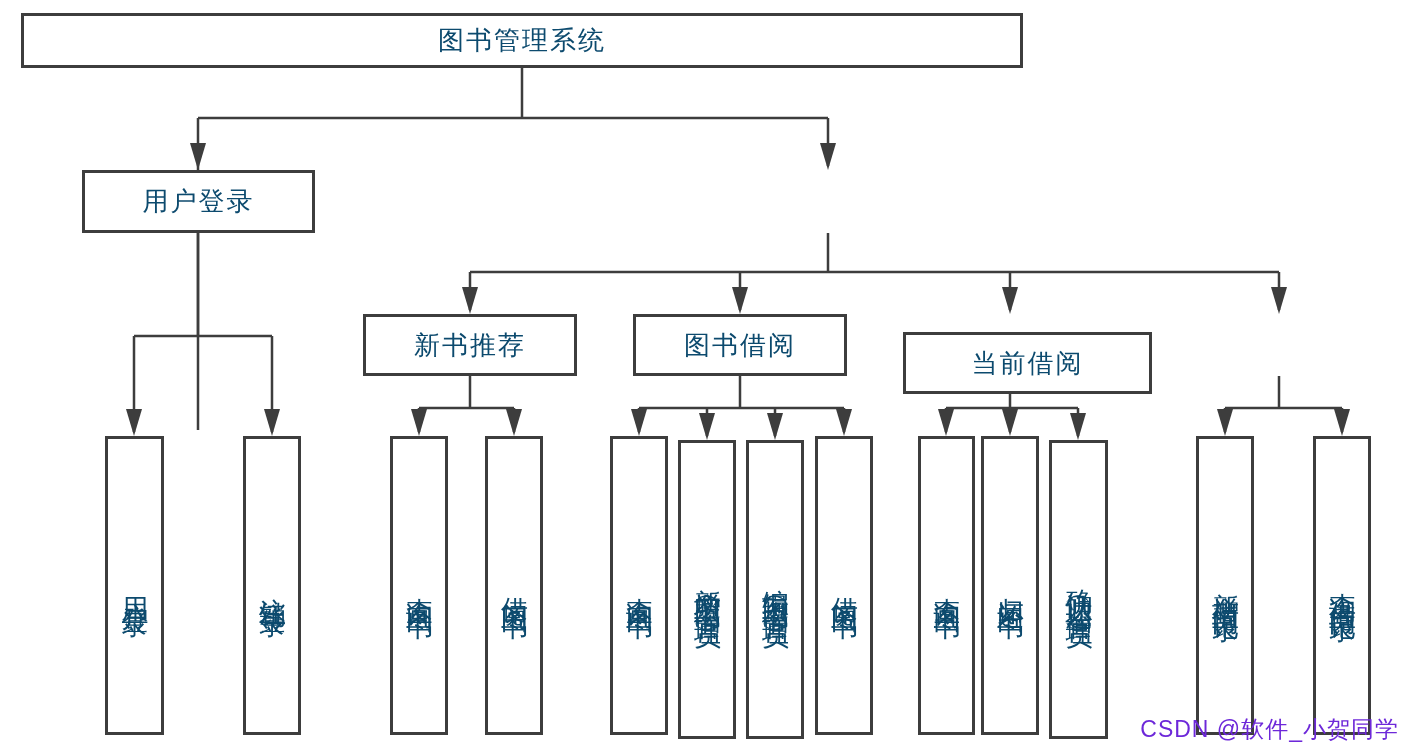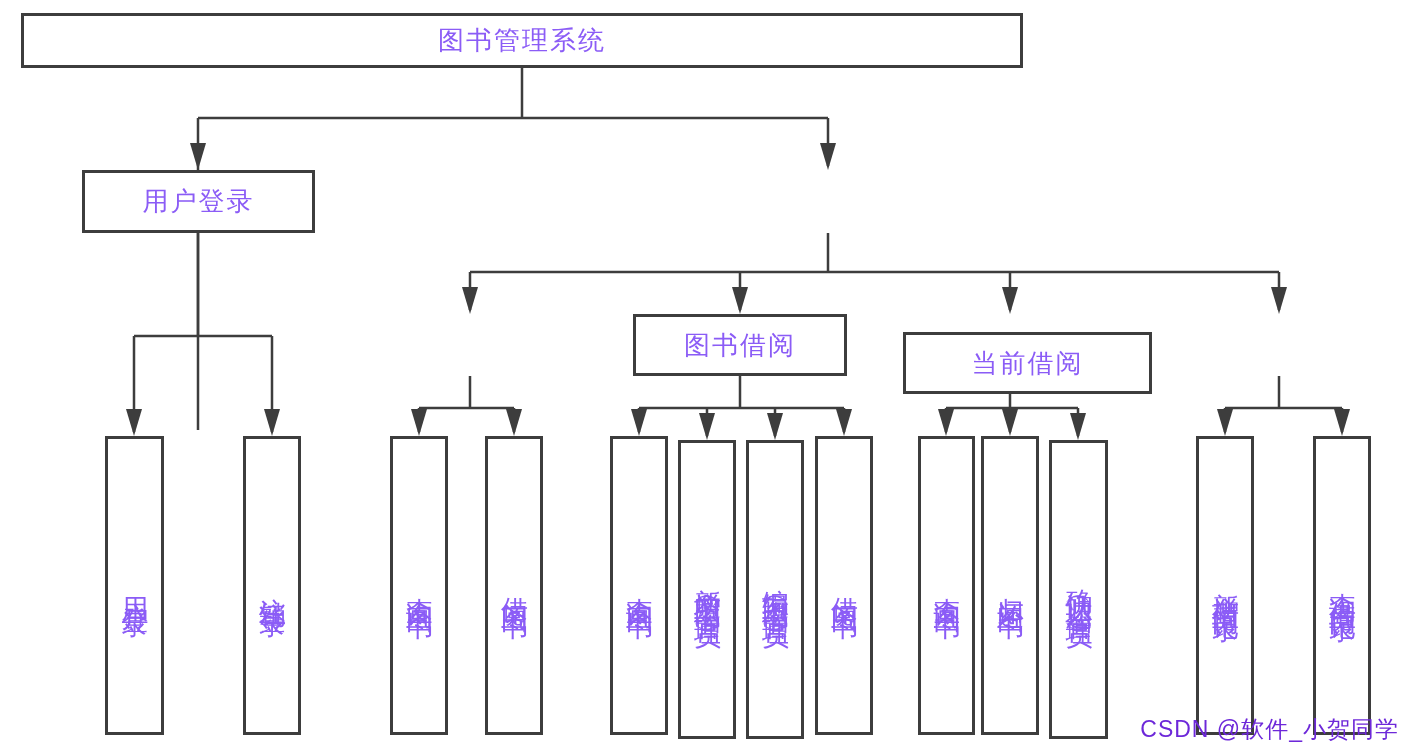--- a/index.html
+++ b/index.html
@@ -18,21 +18,21 @@
   #wires {
     position: absolute;
     left: 0; top: 0;
     z-index: 1;
   }
   .node {
     position: absolute;
     box-sizing: border-box;
     border: 3px solid #3d3d3d;
     background: #ffffff;
-    color: #8b5cf6;
+    color: #0c4a6e;
     display: flex;
     align-items: center;
     justify-content: center;
     z-index: 2;
   }
   .hbox {
     font-size: 26px;
     letter-spacing: 2px;
     white-space: nowrap;
   }
@@ -99,20 +99,21 @@
       <polygon points="1070,413 1086,413 1078,440"></polygon>
       <polygon points="1217,409 1233,409 1225,436"></polygon>
       <polygon points="1334,409 1350,409 1342,436"></polygon>
     </g>
   </svg>
 
   <div class="node hbox" style="left:21px; top:13px; width:1002px; height:55px;">图书管理系统</div>
 
   <div class="node hbox" style="left:82px; top:170px; width:233px; height:63px;">用户登录</div>
 
+  <div class="node hbox" style="left:363px; top:314px; width:214px; height:62px;">新书推荐</div>
   <div class="node hbox" style="left:633px; top:314px; width:214px; height:62px;">图书借阅</div>
   <div class="node hbox" style="left:903px; top:332px; width:249px; height:62px;">当前借阅</div>
 
   <div class="node leaf" style="left:105px; top:436px; width:59px; height:299px;">
     <span class="vtext">用户登录</span>
   </div>
   <div class="node leaf" style="left:243px; top:436px; width:58px; height:299px;">
     <span class="vtext">注销登录</span>
   </div>
 

